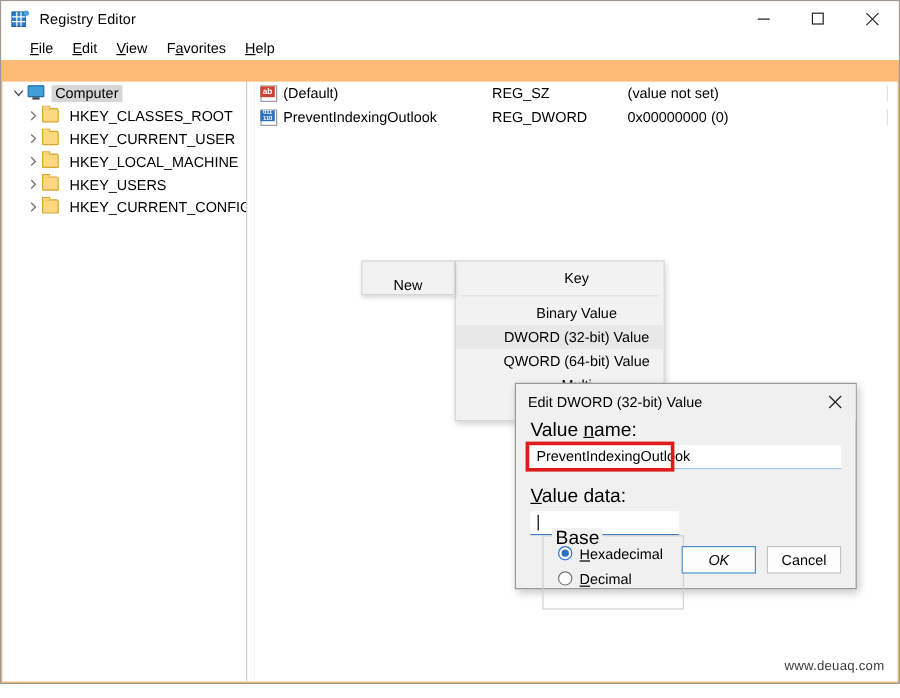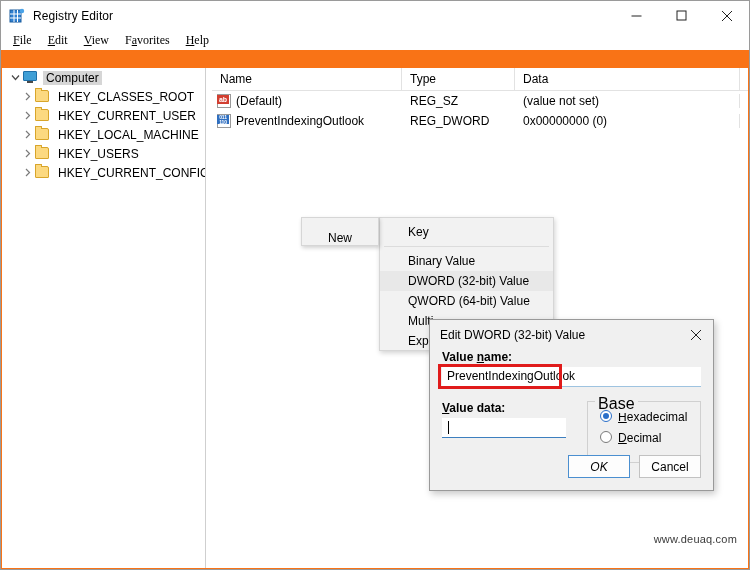--- a/index.html
+++ b/index.html
@@ -13,21 +13,21 @@
     color: #000000;
     overflow: hidden;
     position: relative;
   }
   #app {
     position: absolute;
     left: 0; top: 0;
     width: 750px; height: 570px;
     box-sizing: border-box;
     border: 1px solid #9a9a9a;
-    background: #f97316;
+    background: #fdba74;
   }
 
   
   .titlebar {
     position: absolute; left: 0; top: 0;
     width: 100%; height: 29px;
     background: #ffffff;
     display: flex; align-items: center;
   }
   .app-icon {
@@ -49,21 +49,21 @@
     background: transparent;
   }
   .wbtn svg { display: block; }
 
   
   .menubar {
     position: absolute; left: 0; top: 29px;
     width: 100%; height: 20px;
     display: flex; align-items: center;
     background: #ffffff;
-    padding-left: 4px; box-sizing: border-box; font-family: Liberation Serif, serif;
+    padding-left: 16px; box-sizing: border-box;
   }
   .menuitem {
     font-size: 12px; color: #000;
     padding: 1px 8px 1px 8px;
     white-space: nowrap;
   }
   .menuitem u { text-decoration: underline; }
 
   
   .addressbar {
@@ -220,20 +220,21 @@
     box-shadow: 1px 2px 5px rgba(0,0,0,.18);
     box-sizing: border-box;
     z-index: 4;
     padding-top: 4px;
   }
   .ctx-item {
     height: 20px; line-height: 20px;
     padding-left: 28px;
     font-size: 12px; color: #000;
     white-space: nowrap;
+    text-align: center;
   }
   .ctx-item.hl { background: #e8e8e8; }
   .ctx-sep {
     height: 1px; background: #dcdcdc;
     margin: 4px 4px 4px 4px;
   }
 
   
   .dialog {
     position: absolute; left: 428px; top: 318px;
@@ -250,42 +251,42 @@
     font-size: 12px; color: #000;
     background: #f0f0f0;
     position: relative;
   }
   .dlg-close {
     position: absolute; right: 0; top: 0;
     width: 34px; height: 30px;
     display: flex; align-items: center; justify-content: center;
   }
   .dlg-body { padding: 0 12px; position: relative; }
-  .fld-label { font-size: 12px; margin-bottom: 3px; font-weight: bold; }
+  .fld-label { font-size: 16px; margin-bottom: 3px; }
   .fld-label u { text-decoration: underline; }
 
   .namebox-wrap { position: relative; height: 20px; margin-bottom: 14px; }
   .namebox {
     position: absolute; left: 0; top: 0; right: 0; height: 20px;
     border: none; border-bottom: 1px solid #9ec3e0;
     background: #ffffff;
     box-sizing: border-box;
     font-size: 12px; line-height: 19px;
     padding-left: 5px;
     white-space: nowrap; overflow: hidden;
   }
   .redbox {
     position: absolute; left: -4px; top: -3px;
     width: 124px; height: 25px;
     border: 3px solid #e01b1b;
     box-sizing: border-box;
     pointer-events: none;
   }
 
-  .row-2 { display: flex; }
+  .row-2 { display: flex; flex-direction: column; }
   .left-col { width: 140px; }
   .valbox {
     height: 20px; background: #ffffff;
     border: none; border-bottom: 1px solid #3d7fbf;
     box-sizing: border-box; position: relative;
     width: 124px;
   }
   .caret {
     position: absolute; left: 6px; top: 3px;
     width: 1px; height: 13px; background: #000;
@@ -331,21 +332,21 @@
     background: #fdfdfd;
     border: 1px solid #c2c2c2;
     font-size: 12px;
     display: flex; align-items: center; justify-content: center;
     box-sizing: border-box;
   }
   .dbtn.focus { border: 1px solid #4b8fd0; font-style: italic; }
 
   
   .watermark {
-    position: absolute; right: 12px; bottom: 24px;
+    position: absolute; right: 12px; bottom: 8px;
     font-size: 11px; color: #3a3a3a;
     font-family: "Liberation Sans", sans-serif;
     letter-spacing: .2px;
     z-index: 30;
   }
 </style>
 </head>
 <body>
 
 <div id="app">
@@ -464,25 +465,20 @@
       <span class="tree-icon">
           <span class="folder"></span>
         </span>
       <span class="tree-label">HKEY_CURRENT_CONFIG</span>
     </div>
   </div>
 
   <div class="splitter"></div>
 
   <div class="list-pane">
-    <div class="lv-header">
-      <div class="lv-col col-name">Name</div>
-      <div class="lv-col col-type">Type</div>
-      <div class="lv-col col-data">Data</div>
-    </div>
 
     <div class="lv-row">
       <div class="cell col-name">
         <span class="regicon sz">
           <span class="page"></span>
             <span class="tag">ab</span>
         </span>
         <span>(Default)</span>
       </div>
       <div class="cell col-type">REG_SZ</div>

